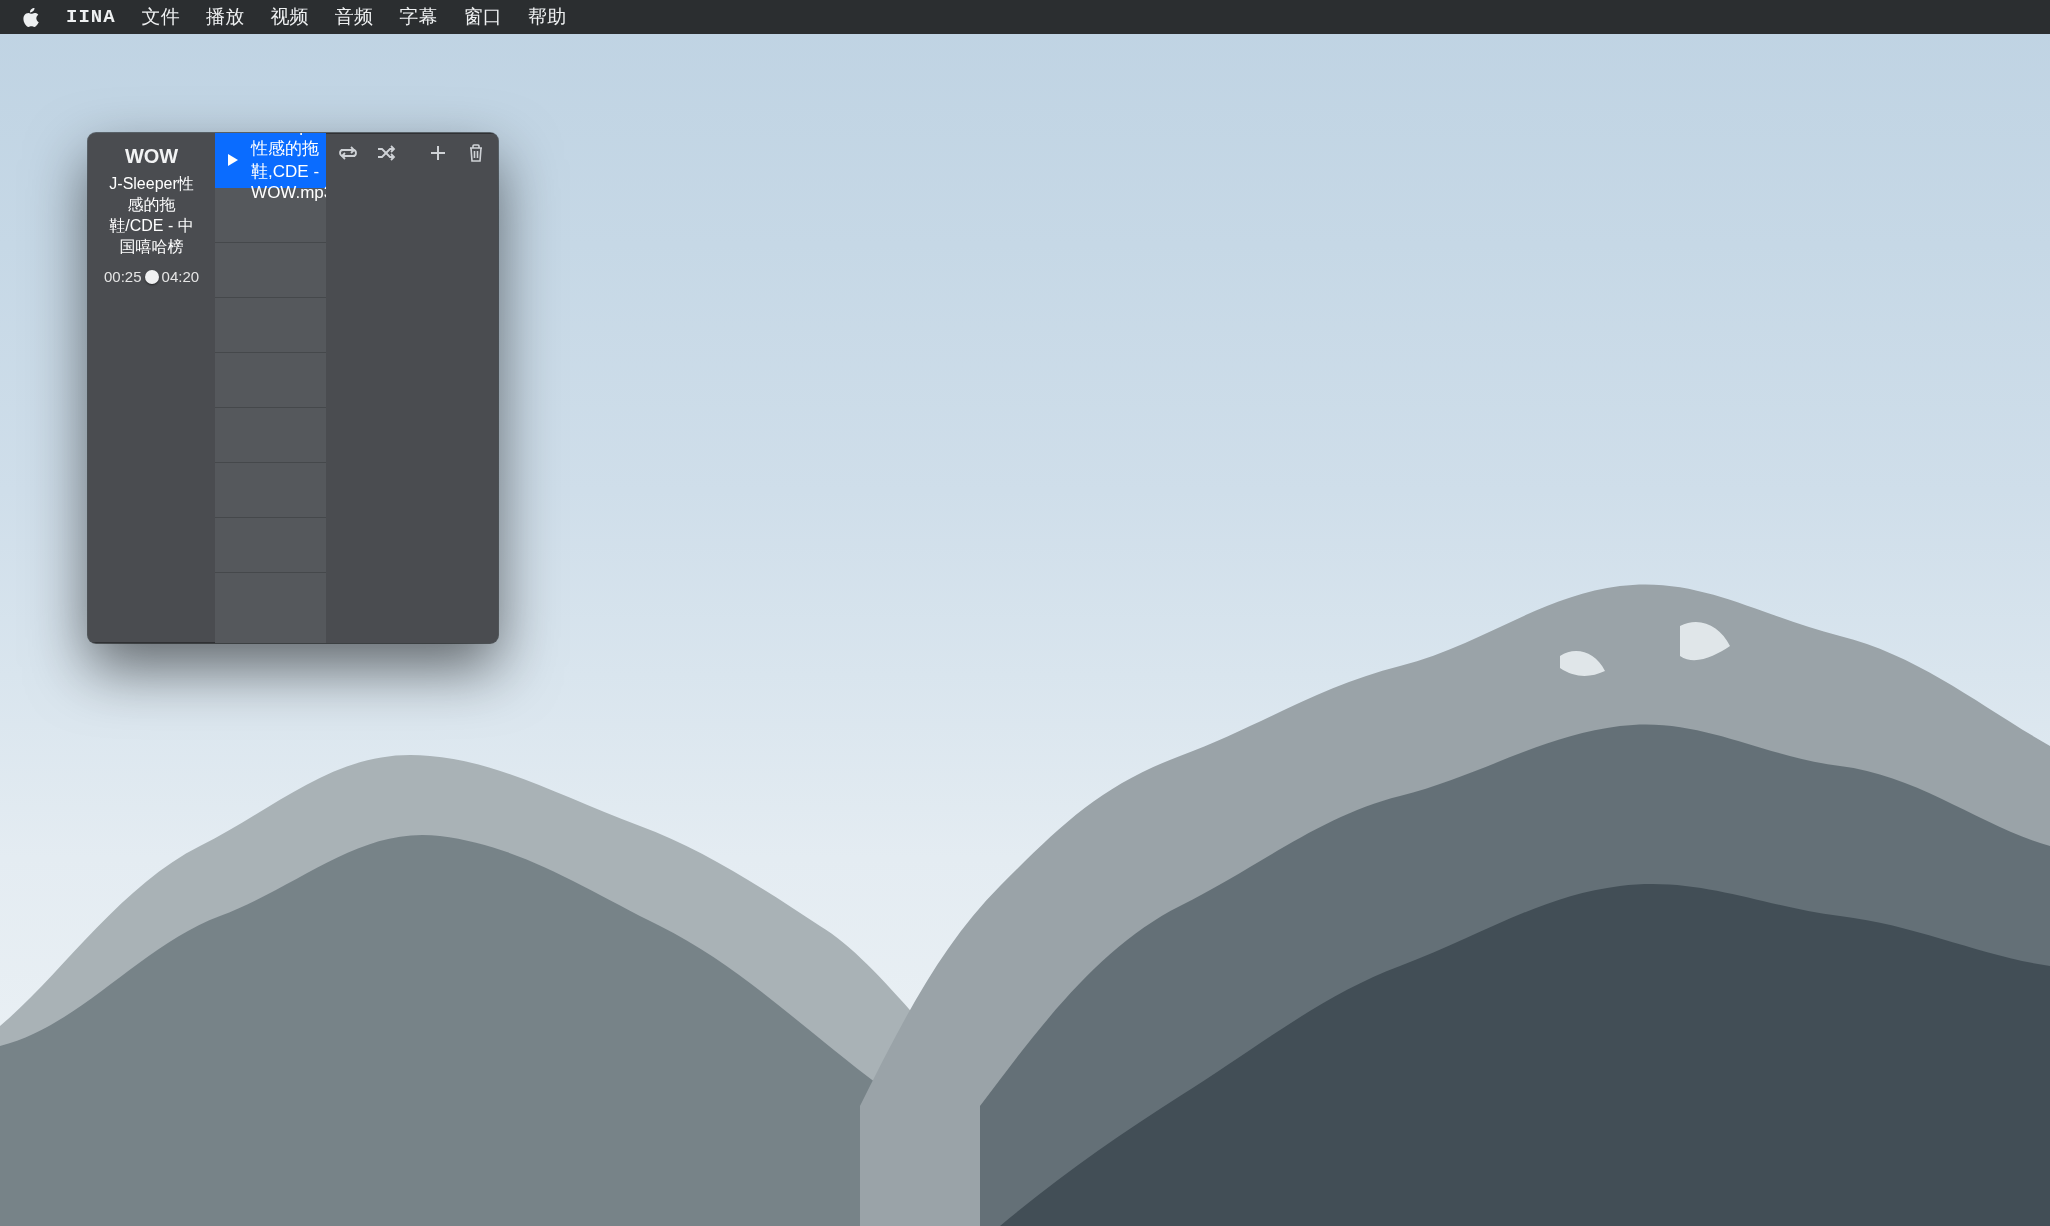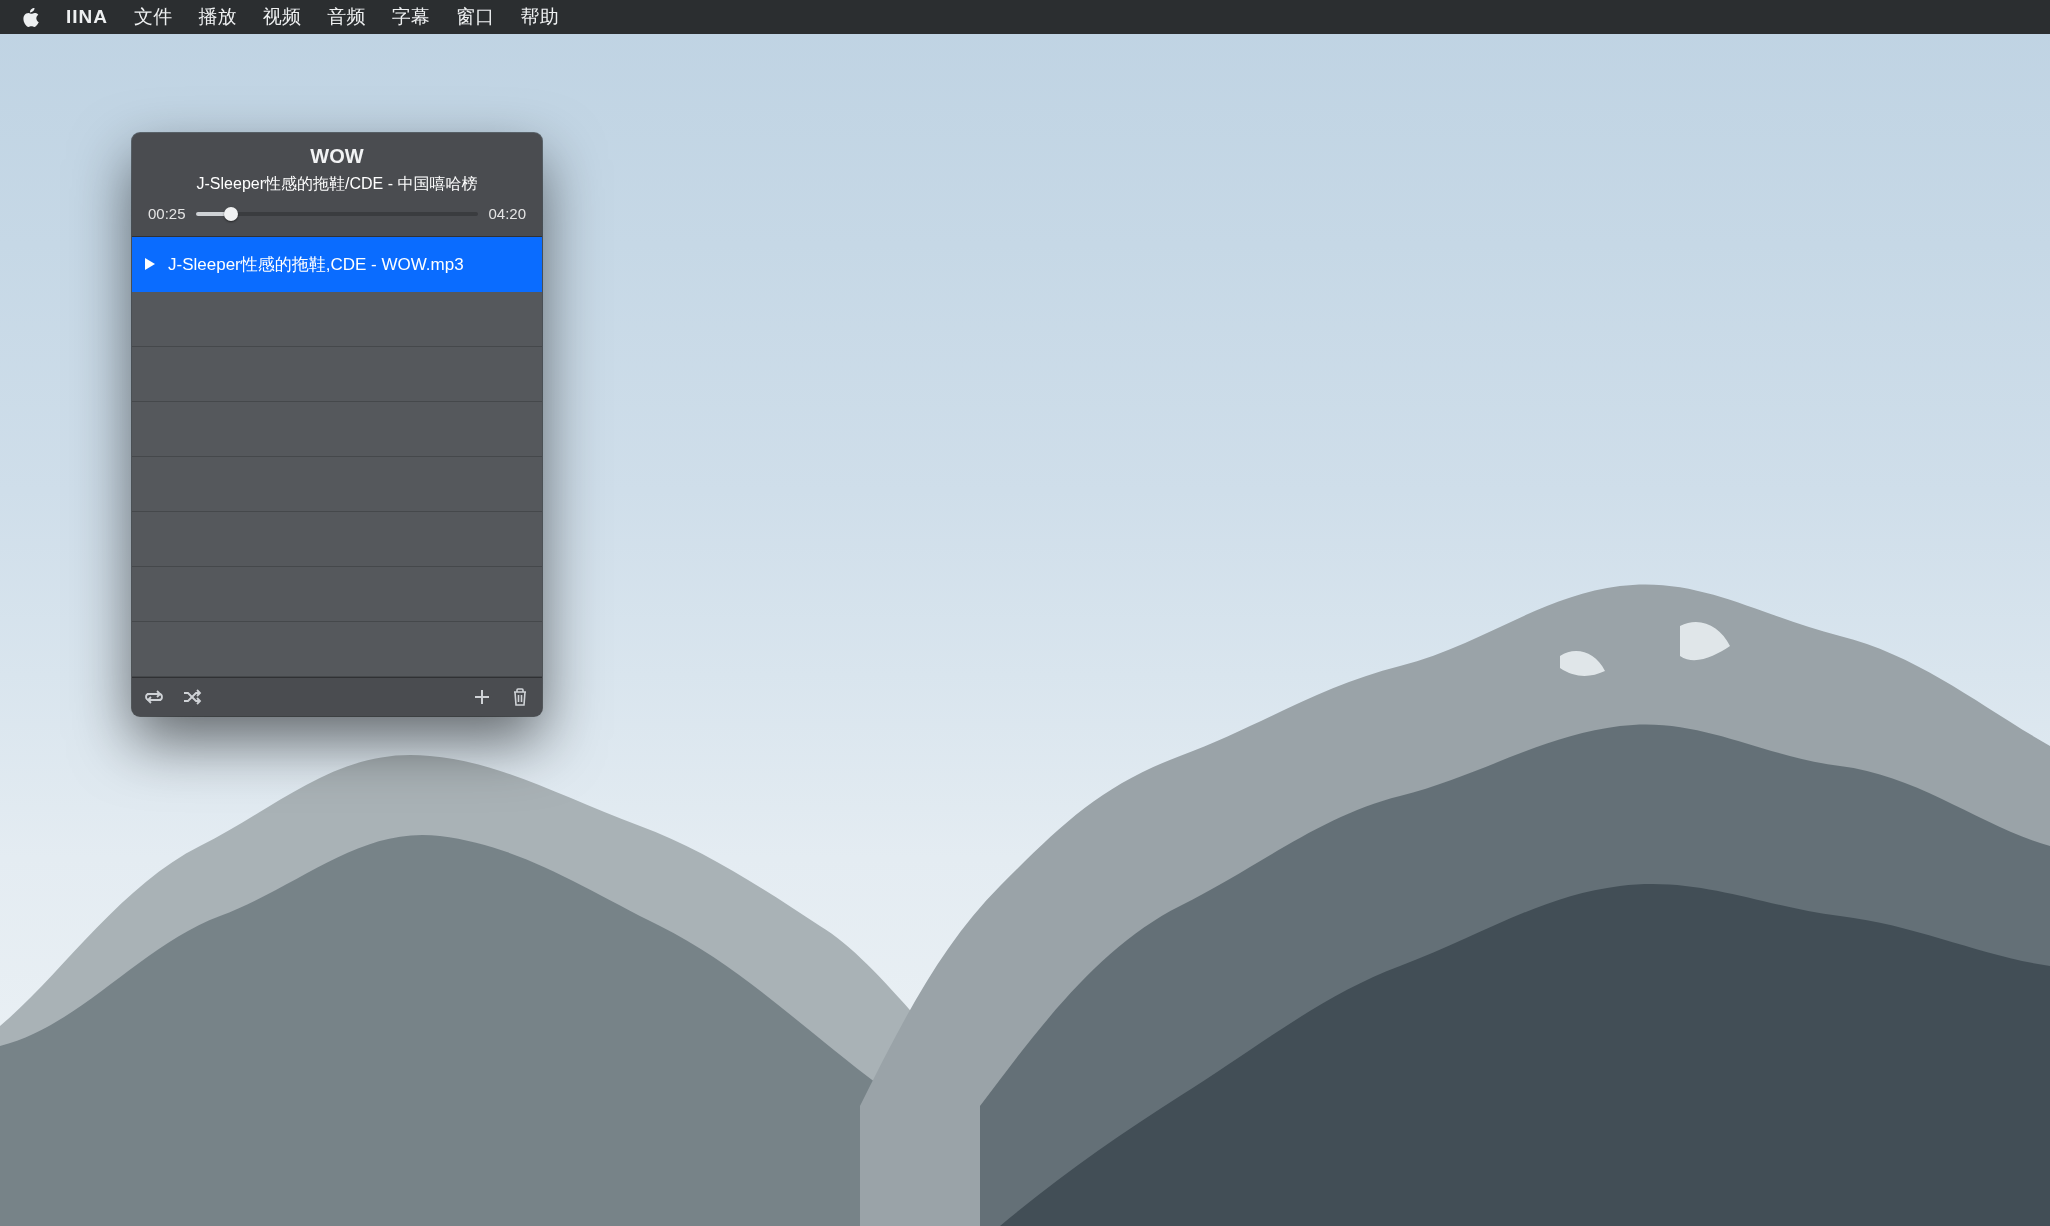--- a/index.html
+++ b/index.html
@@ -42,39 +42,38 @@
     display: flex;
     align-items: center;
     color: #eef0f1;
     font-size: 19px;
     padding-left: 22px;
     gap: 26px;
     letter-spacing: 0.2px;
     z-index: 50;
   }
   .menubar .apple svg { display: block; }
-  .menubar .item { cursor: default; }
+  .menubar .item { cursor: default; font-family: Liberation Mono, monospace; }
   .menubar .app { font-weight: 700; letter-spacing: 1px; }
 
   
   .window {
     position: absolute;
     top: 133px;
     left: 88px;
     width: 410px;
-    height: 583px;
+    height: 510px;
     background: #4a4c50;
     border-radius: 8px;
     box-shadow: 0 25px 60px rgba(0,0,0,0.55), 0 0 0 1px rgba(0,0,0,0.5);
     color: #e7e8ea;
     display: flex;
-    flex-direction: column;
+    flex-direction: row;
     overflow: hidden;
     z-index: 100;
-    margin-left: 44px;
   }
 
   .win-header {
     padding: 12px 14px 12px 14px;
     text-align: center;
     border-bottom: 1px solid rgba(0,0,0,0.35);
   }
   .win-title {
     font-size: 20px;
     font-weight: 700;

